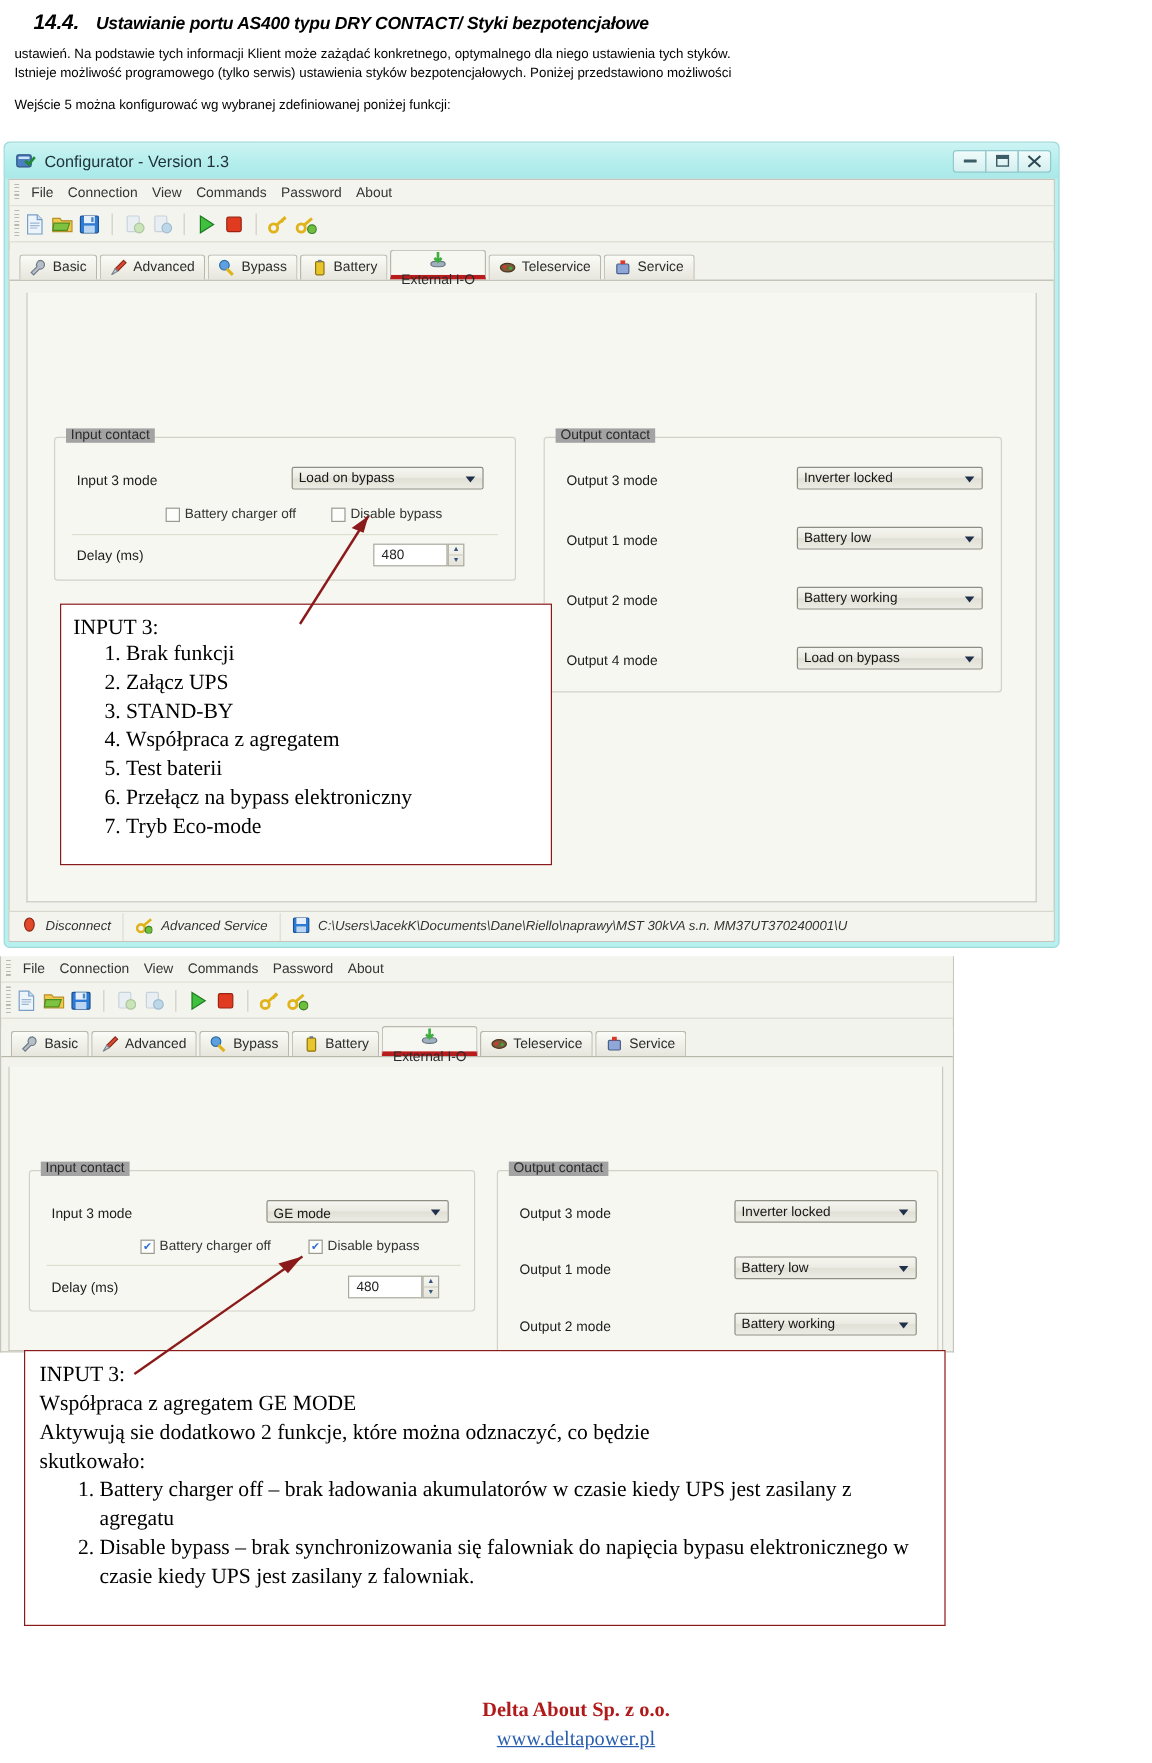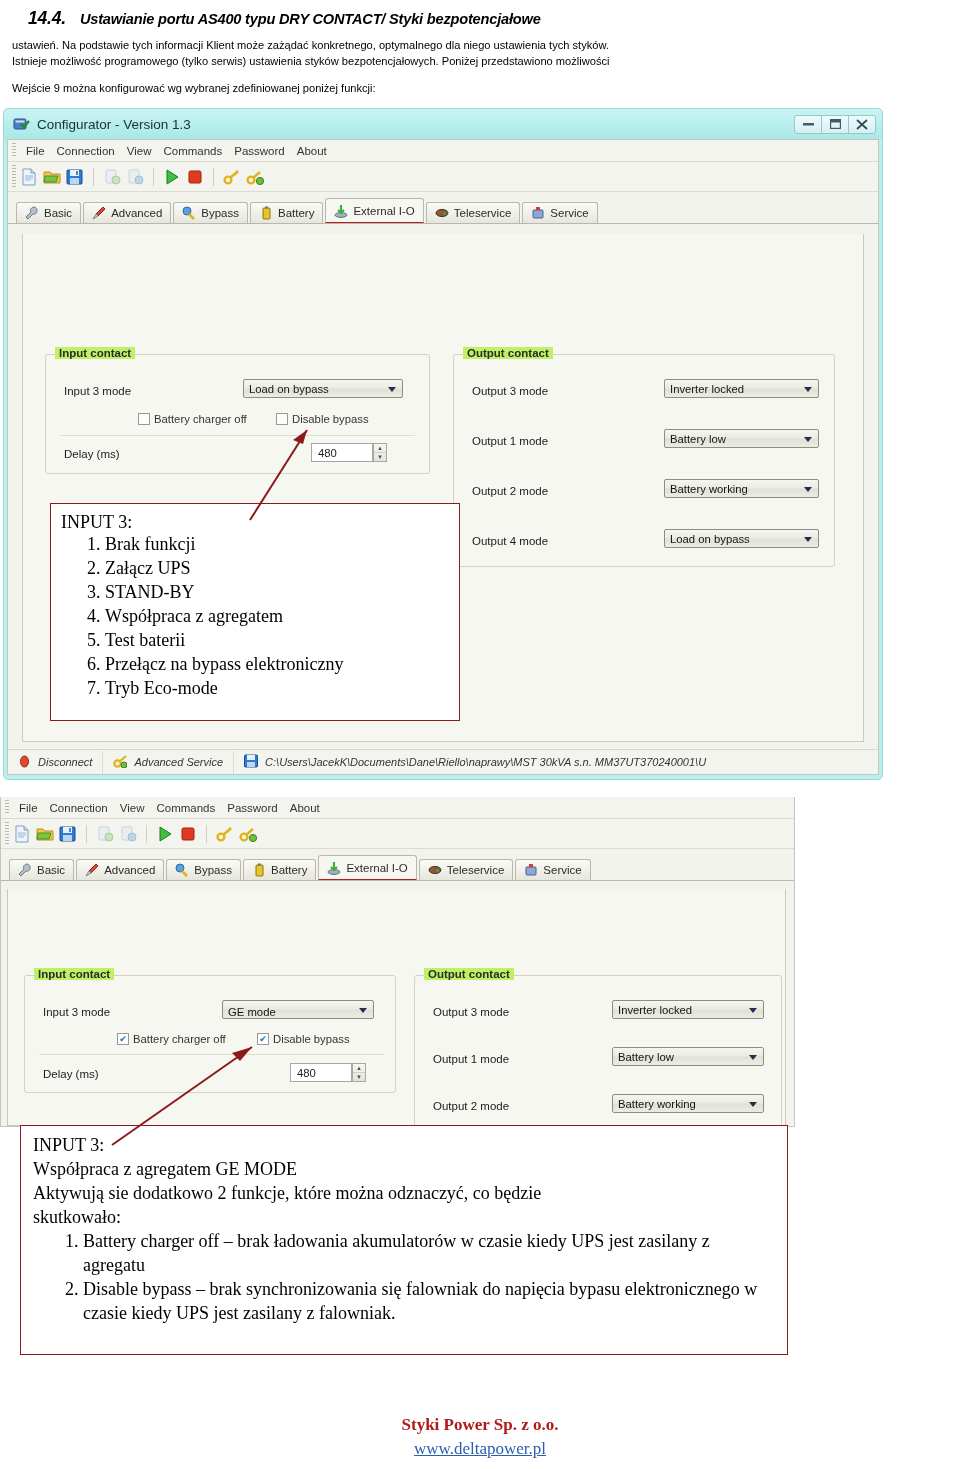--- a/index.html
+++ b/index.html
@@ -135,44 +135,44 @@
     background: linear-gradient(180deg,#fbfbf7,#e6e6dd);
     border: 1px solid #b8b8ac;
     border-bottom: none;
     border-radius: 3px 3px 0 0;
     margin-right: 2px;
     white-space: nowrap;
   }
   .tab.active {
     height: 25px;
     background: #f7f7f2;
-    border-bottom: 1px solid #b91c1c;
+    border-bottom: 4px solid #b91c1c;
     position: relative; z-index: 2;
     font-weight: normal;
+    flex-direction: column;
   }
   .tab-ico { width:14px; height:14px; display:block; }
 
   .tabpage {
     background: #f7f7f2;
     border: 1px solid #c9c9bd;
     border-top: none;
     position: relative;
   }
 
   .group {
     position: absolute;
     border: 1px solid #d2d2c6;
     border-radius: 3px;
   }
   .group-title {
     position:absolute; top:-8px; left:9px;
-    background:#bef264; padding: 0 4px;
+    background:#a3a3a3; padding: 0 4px;
     font-size: 11.5px; color:#2b2b2b;
     white-space: nowrap;
-    font-weight: bold;
   }
   .fld-label {
     position: absolute;
     font-size: 11.5px;
     color: #1b1b1b;
     white-space: nowrap;
   }
   .combo {
     position: absolute;
     height: 19px;
@@ -255,25 +255,25 @@
 
 <div class="doc-head">
   <div class="doc-title">
     <span class="num">14.4.</span><span class="sc">Ustawianie portu AS400 typu DRY CONTACT/ Styki bezpotencjałowe</span>
   </div>
   <div class="doc-para">
     <div class="small">ustawień. Na podstawie tych informacji Klient może zażądać konkretnego, optymalnego dla niego ustawienia tych styków.</div>
     <div class="small">Istnieje możliwość programowego (tylko serwis) ustawienia styków bezpotencjałowych. Poniżej przedstawiono możliwości</div>
   </div>
   <div class="doc-para doc-para2">
-    <div class="small">Wejście 9 można konfigurować wg wybranej zdefiniowanej poniżej funkcji:</div>
+    <div class="small">Wejście 5 można konfigurować wg wybranej zdefiniowanej poniżej funkcji:</div>
   </div>
 </div>
 
-<div class="app-shell" style="position:absolute; left:3px; top:108px; width:880px; height:672px;">
+<div class="app-shell" style="position:absolute; left:3px; top:118px; width:880px; height:672px;">
 
   <div class="titlebar">
     <span class="title-icon">
       <svg width="17" height="17" viewBox="0 0 17 17">
         <rect x="1" y="3" width="12" height="10" rx="1.5" fill="#4a7fc1" stroke="#2c5183"></rect>
         <rect x="2.5" y="4.5" width="9" height="2" fill="#cfe3f7"></rect>
         <path d="M8 8 l3 3 l5 -6" stroke="#1f8a2e" stroke-width="2.2" fill="none"></path>
       </svg>
     </span>
     <span class="title-text">Configurator - Version 1.3</span>
@@ -725,15 +725,15 @@
   <p>Współpraca z agregatem GE MODE</p>
   <p>Aktywują sie dodatkowo 2 funkcje, które można odznaczyć, co będzie</p>
   <p>skutkowało:</p>
   <ol style="padding-left:50px;">
     <li>Battery charger off – brak ładowania akumulatorów w czasie kiedy UPS jest zasilany z agregatu</li>
     <li>Disable bypass – brak synchronizowania się falowniak do napięcia bypasu elektronicznego w czasie kiedy UPS jest zasilany z falowniak.</li>
   </ol>
 </div>
 
 <div class="footer">
-  <div class="company">Styki Power Sp. z o.o.</div>
+  <div class="company">Delta About Sp. z o.o.</div>
   <div class="site">www.deltapower.pl</div>
 </div>
 
 </body></html>

